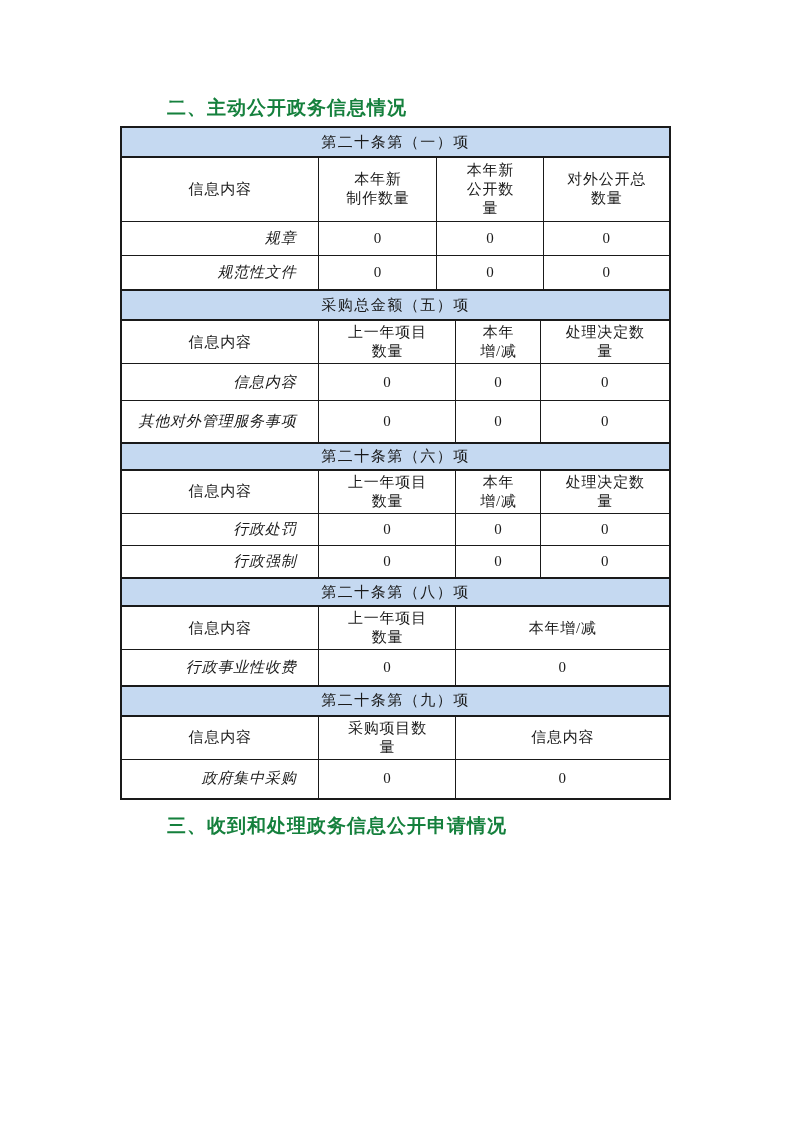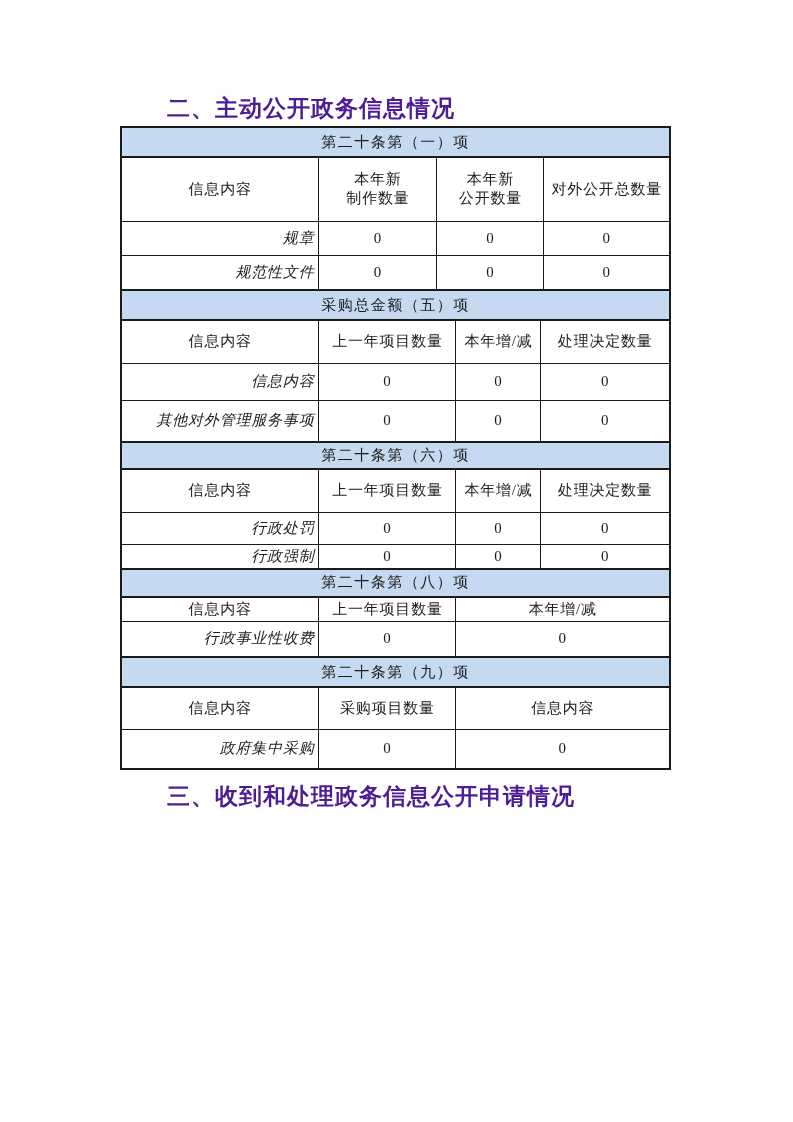--- a/index.html
+++ b/index.html
@@ -20,62 +20,62 @@
     line-height: 34.5px;
     letter-spacing: 1.4px;
     text-align: justify;
     text-justify: inter-character;
   }
   .para .b { font-weight: bold; }
   .sec-heading {
     width: 561px;
     font-family: "Liberation Sans", "DejaVu Sans", sans-serif;
     font-weight: bold;
-    font-size: 23px;
+    font-size: 19px;
     line-height: 30px;
     letter-spacing: 1px;
     text-indent: 52px;
-    color: #4c1d95;
+    color: #15803d;
   }
   .sec-heading.h2 { margin-top: 5px; margin-bottom: 3px; }
   .sec-heading.h3 { margin-top: 11px; }
   table.gov {
     width: 549px;
     margin: 0 auto;
     border-collapse: collapse;
     table-layout: fixed;
     border: 2.5px solid var(--border-c);
     font-size: 15px;
     letter-spacing: 0.8px;
   }
   table.gov td {
     border: 1.5px solid var(--border-c);
     vertical-align: middle;
     text-align: center;
-    padding: 2px 4px;
+    padding: 2px 22px;
     white-space: pre-line;
     overflow: hidden;
   }
   table.gov td.label {
     text-align: right;
     padding-left: 10px;
     white-space: nowrap;
     font-style: italic;
   }
   table.gov tr.title-row td {
     background: var(--header-bg);
     border-top-width: 2px;
     border-bottom-width: 2px;
     letter-spacing: 1.5px;
   }
   
   .rh30 { height: 30px; } .rh27 { height: 27px; } .rh28 { height: 28px; }
   .rh64 { height: 64px; } .rh43 { height: 43px; } .rh24 { height: 24px; }
   .rh42 { height: 42px; } .rh34 { height: 34px; } .rh35 { height: 35px; }
-  .rh37 { height: 37px; } .rh32 { height: 32px; } .rh31 { height: 24px; border-radius: 12px; }
+  .rh37 { height: 37px; } .rh32 { height: 32px; } .rh31 { height: 33px; border-radius: 12px; }
   .rh36 { height: 36px; } .rh40 { height: 40px; }
 </style>
 </head>
 <body>
 
 <div class="page">
 
 
   <div class="sec-heading h2">二、主动公开政务信息情况</div>
 

